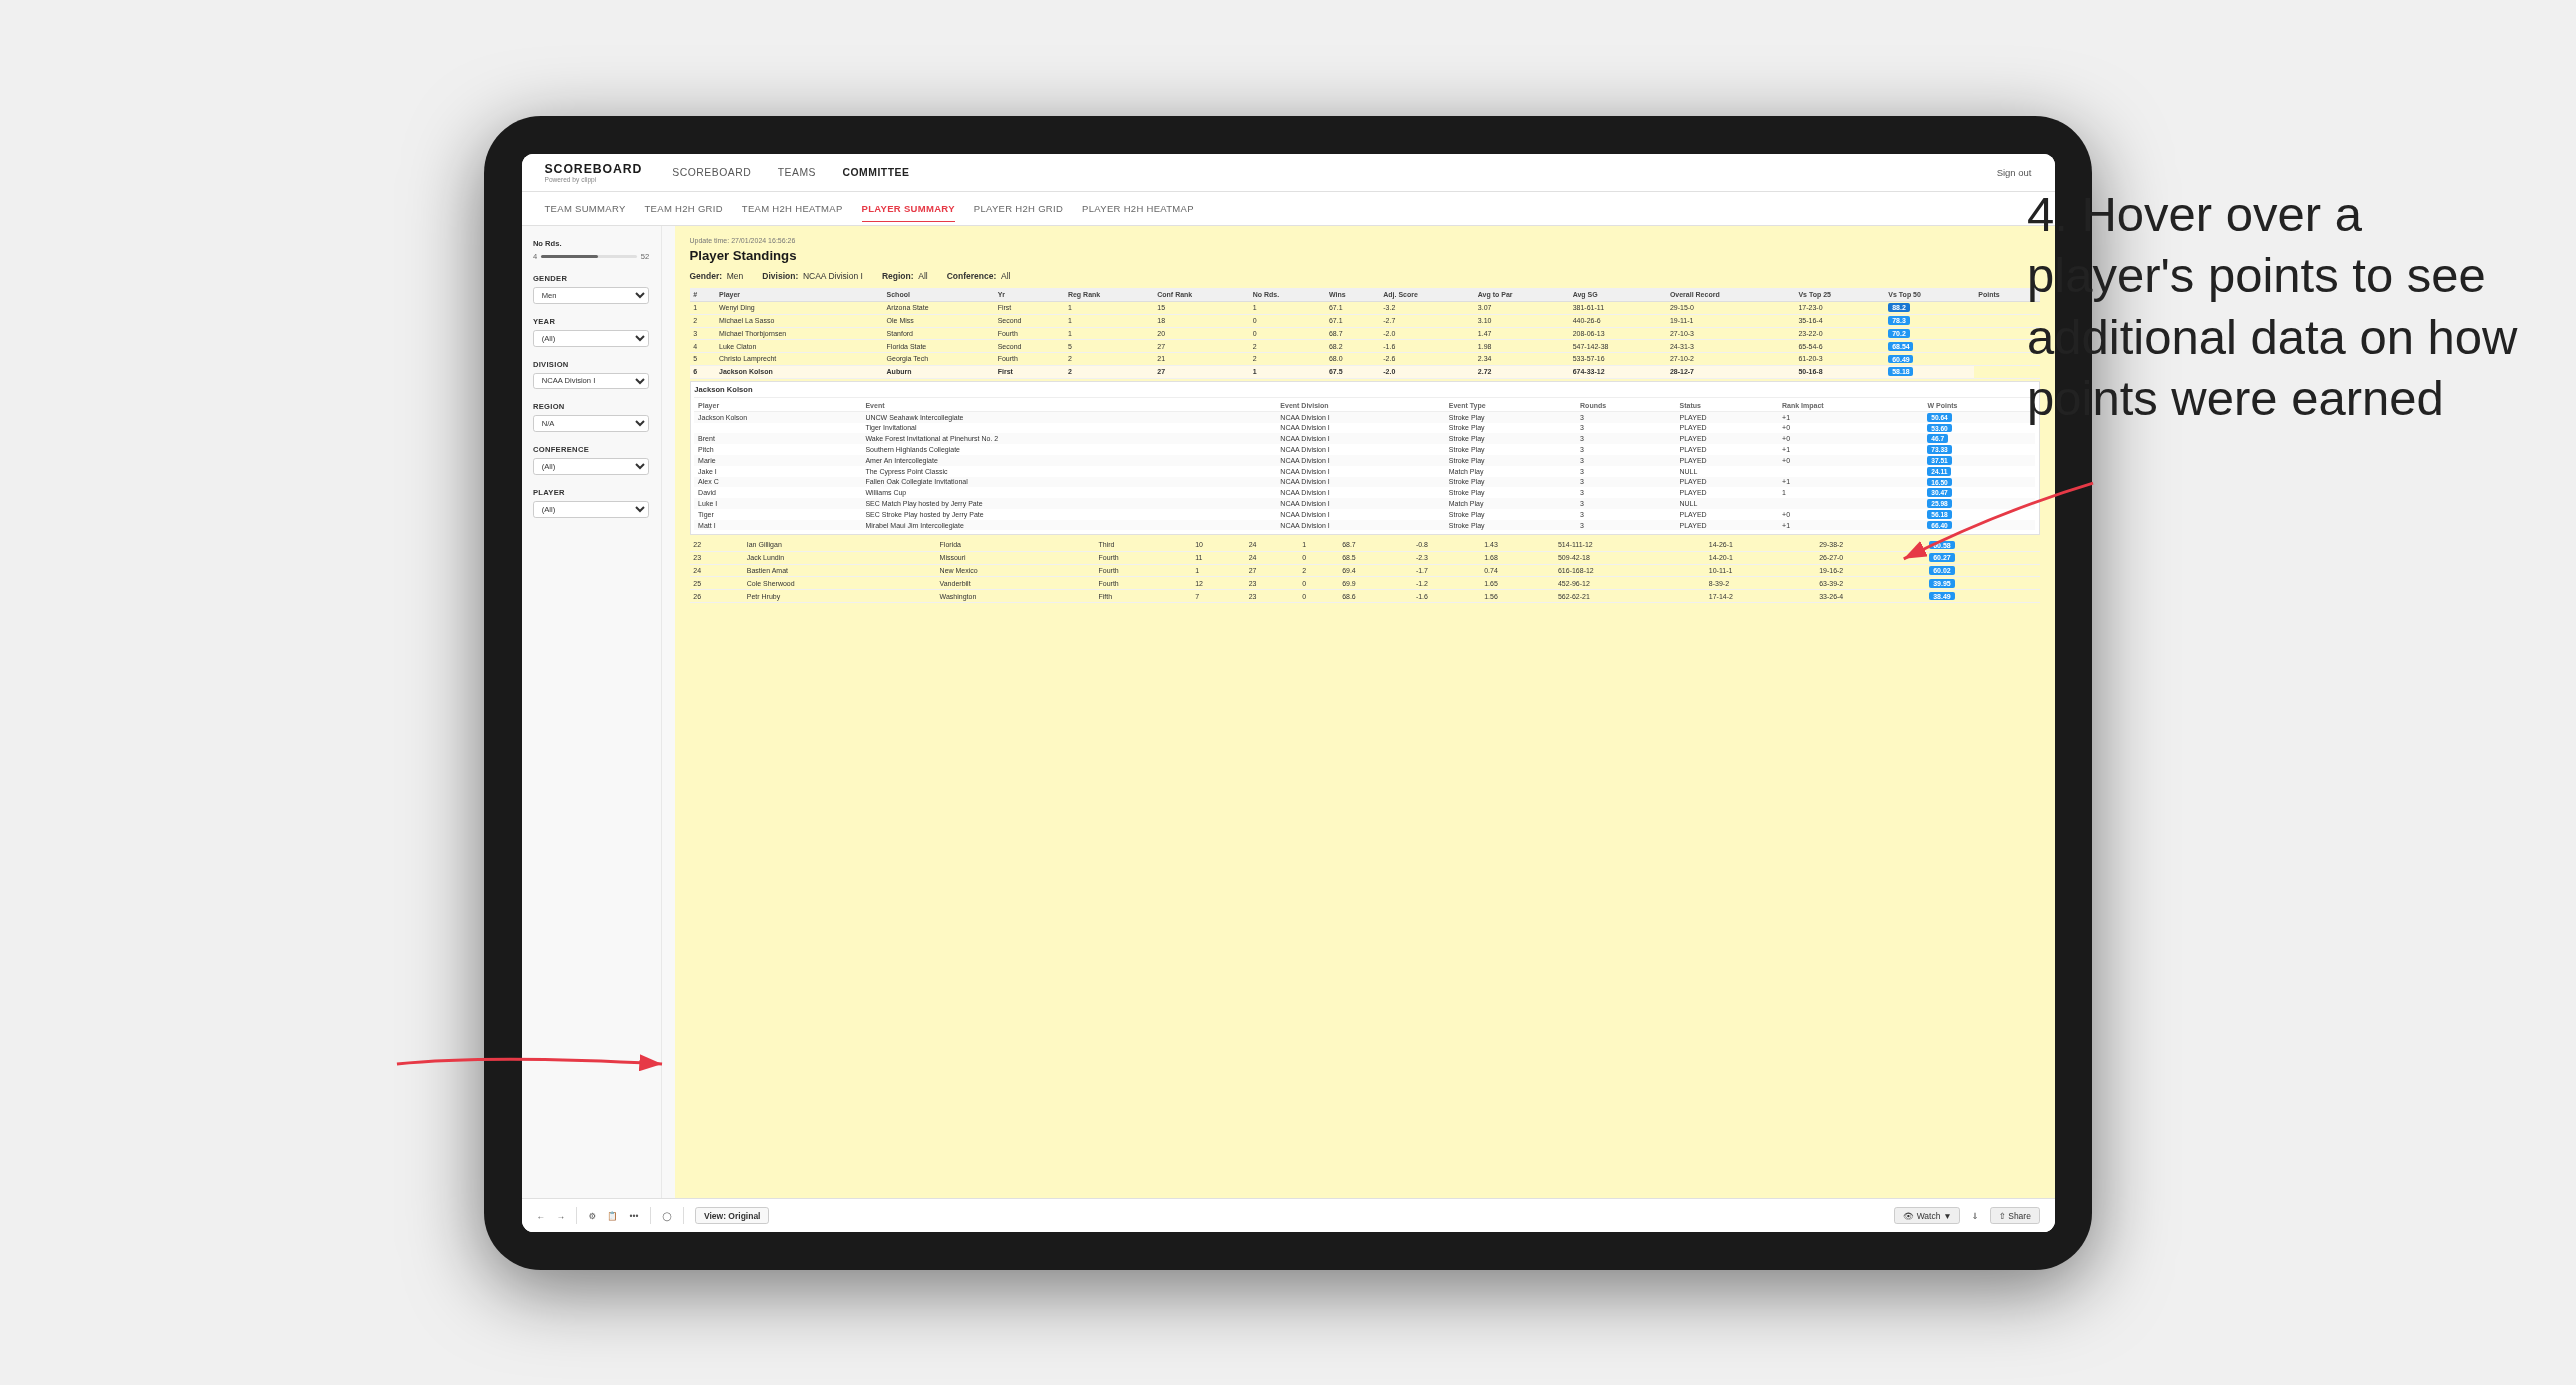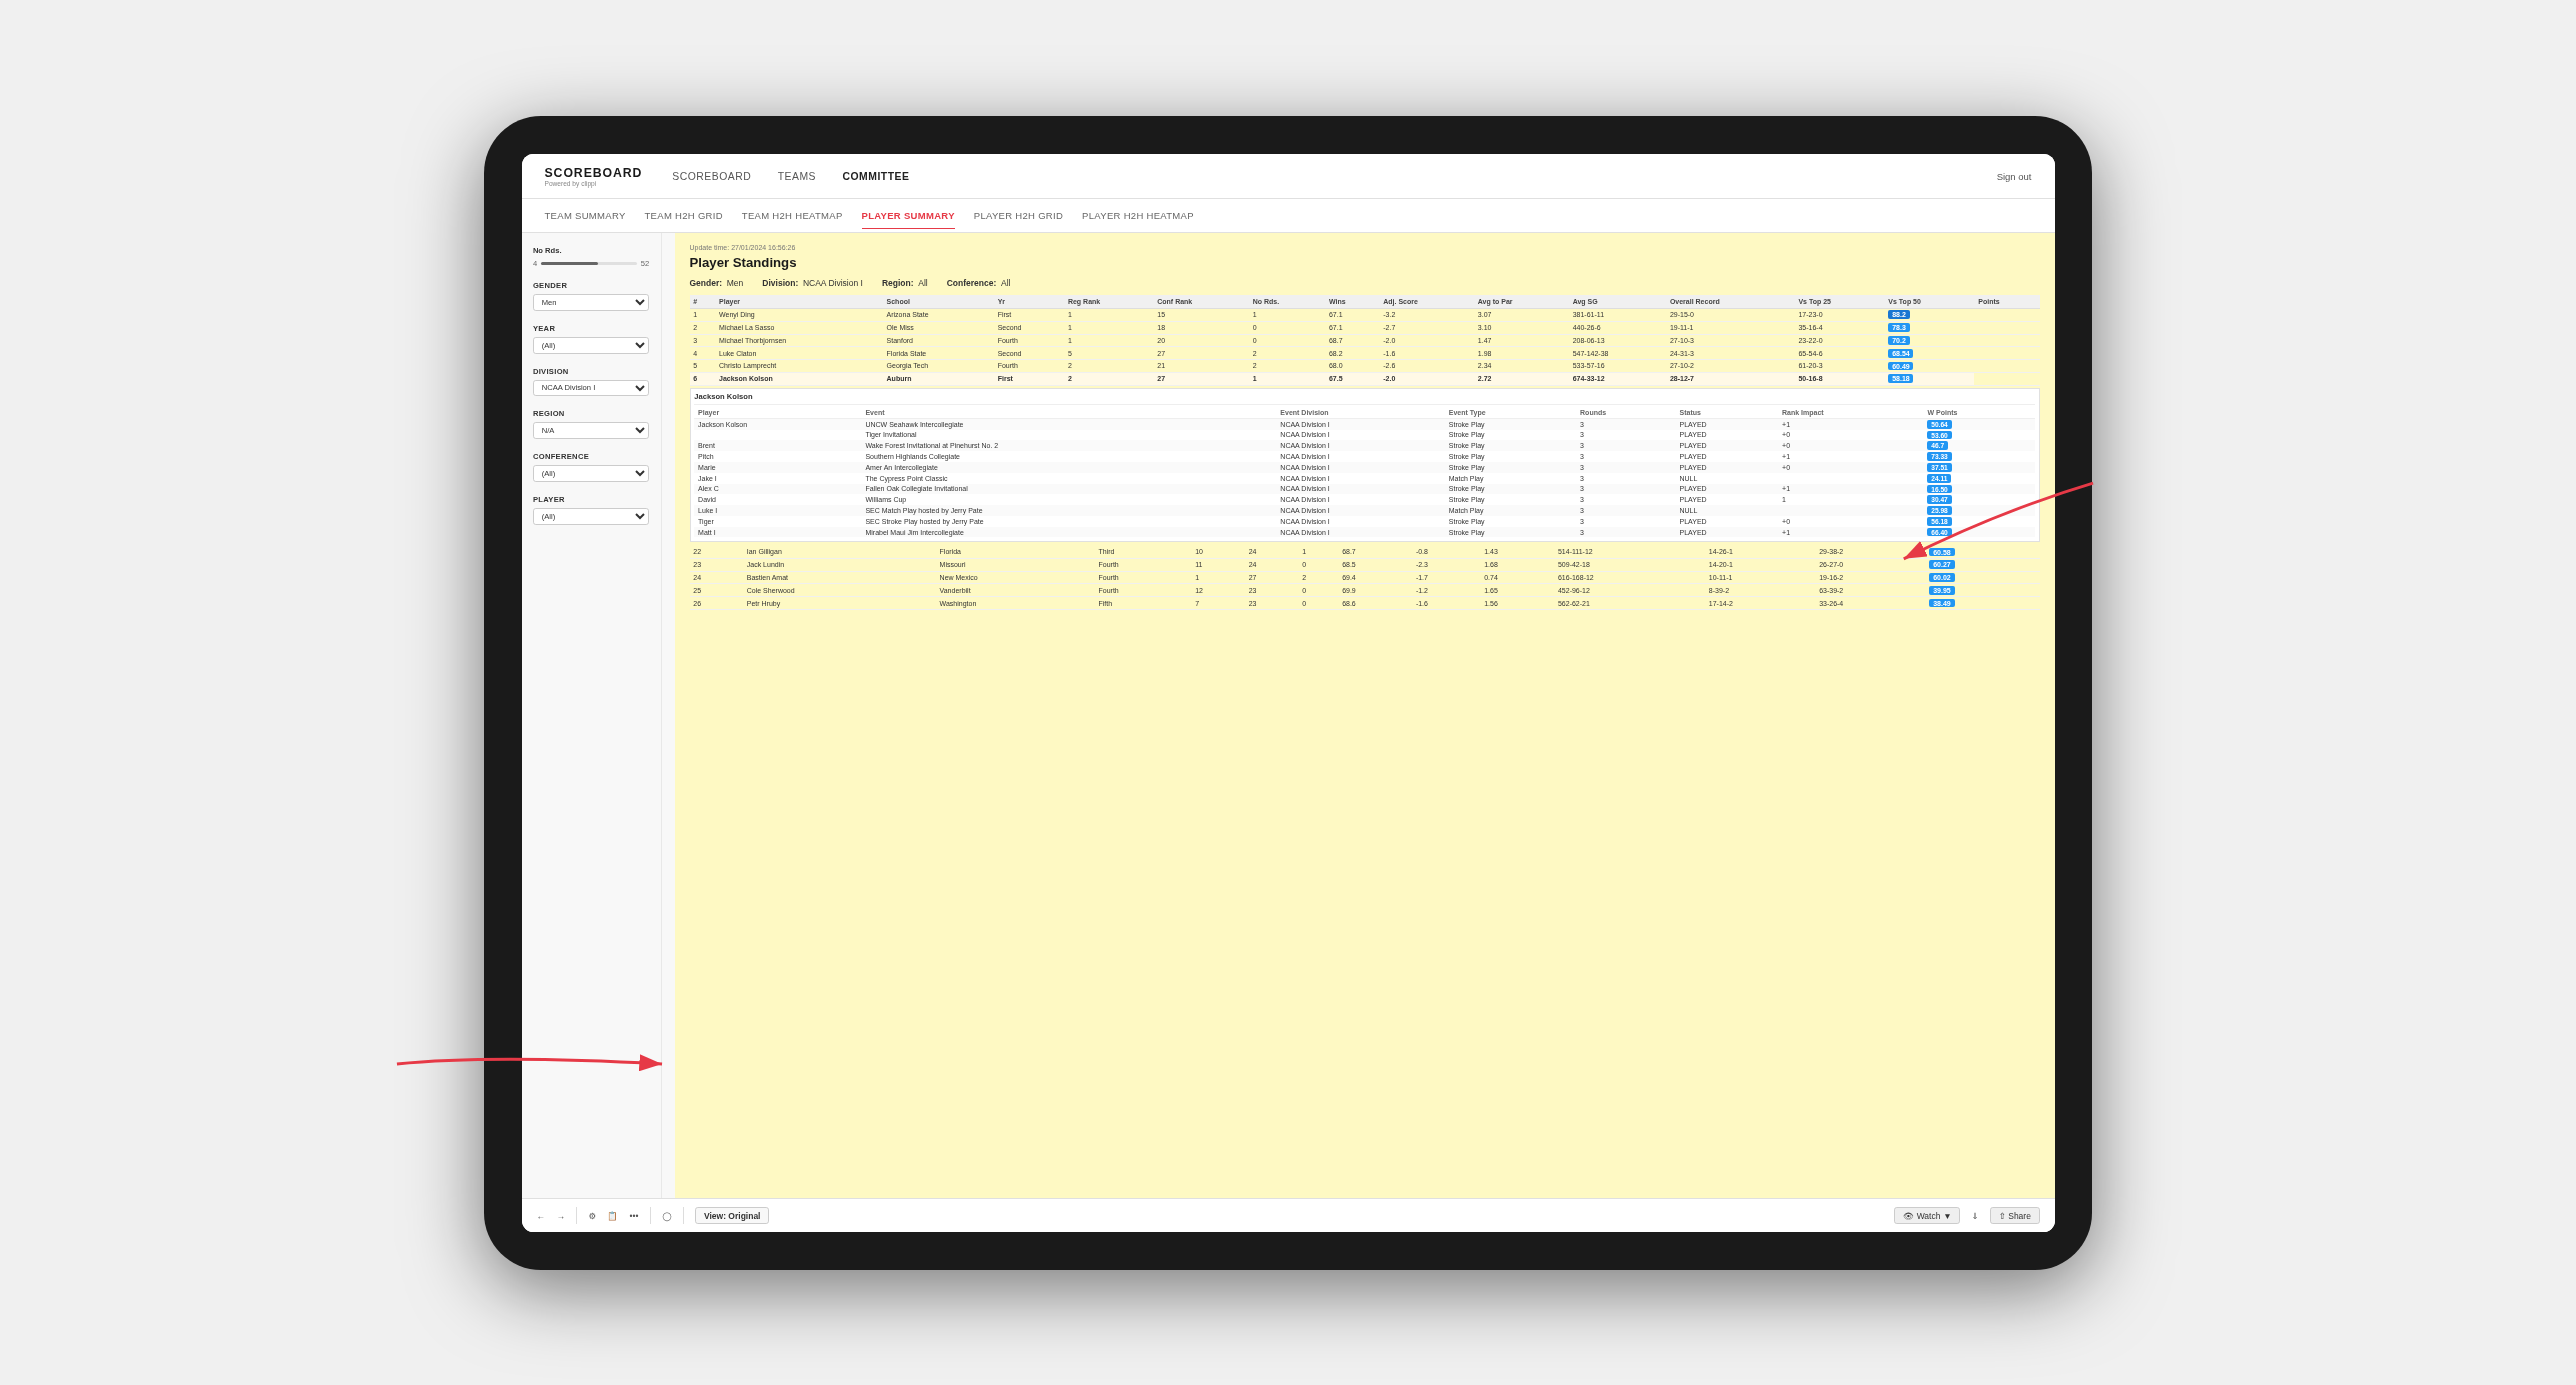--- a/index.html
+++ b/index.html
@@ -67,21 +67,21 @@
       flex-direction: column;
     }
 
     
     .top-nav {
       display: flex;
       align-items: center;
       background: #fff;
       border-bottom: 0.9px solid #e0e0e0;
       padding: 0 23px;
-      height: 45px;
+      height: 38px;
       flex-shrink: 0;
     }
 
     .logo-area {
       display: flex;
       flex-direction: column;
       margin-right: 30px;
     }
     .logo-scoreboard {
       font-size: 12.3px;
@@ -878,20 +878,23 @@
         <span class="toolbar-btn">⇓</span>
         <button class="share-btn">
           <span>⇧</span>
           <span>Share</span>
         </button>
       </div>
 
     </div>
   </div>
 
+  <div class="annotation annotation-top-right">
+    <span>4. Hover over a player's points to see additional data on how points were earned</span>
+  </div>
 
 
   <svg class="arrow-svg" style="position:absolute; top:464px; right:464px; width:284px; height:114px; pointer-events:none;" viewBox="0 0 300 120" width="284" height="114">
     <defs>
       <marker id="arrowhead1" markerWidth="8" markerHeight="6" refX="8" refY="3" orient="auto">
         <polygon points="0 0, 8 3, 0 6" fill="#e63946"></polygon>
       </marker>
     </defs>
     <path d="M 280 20 Q 180 50, 80 100" stroke="#e63946" stroke-width="3" fill="none" marker-end="url(#arrowhead1)"></path>
   </svg>

